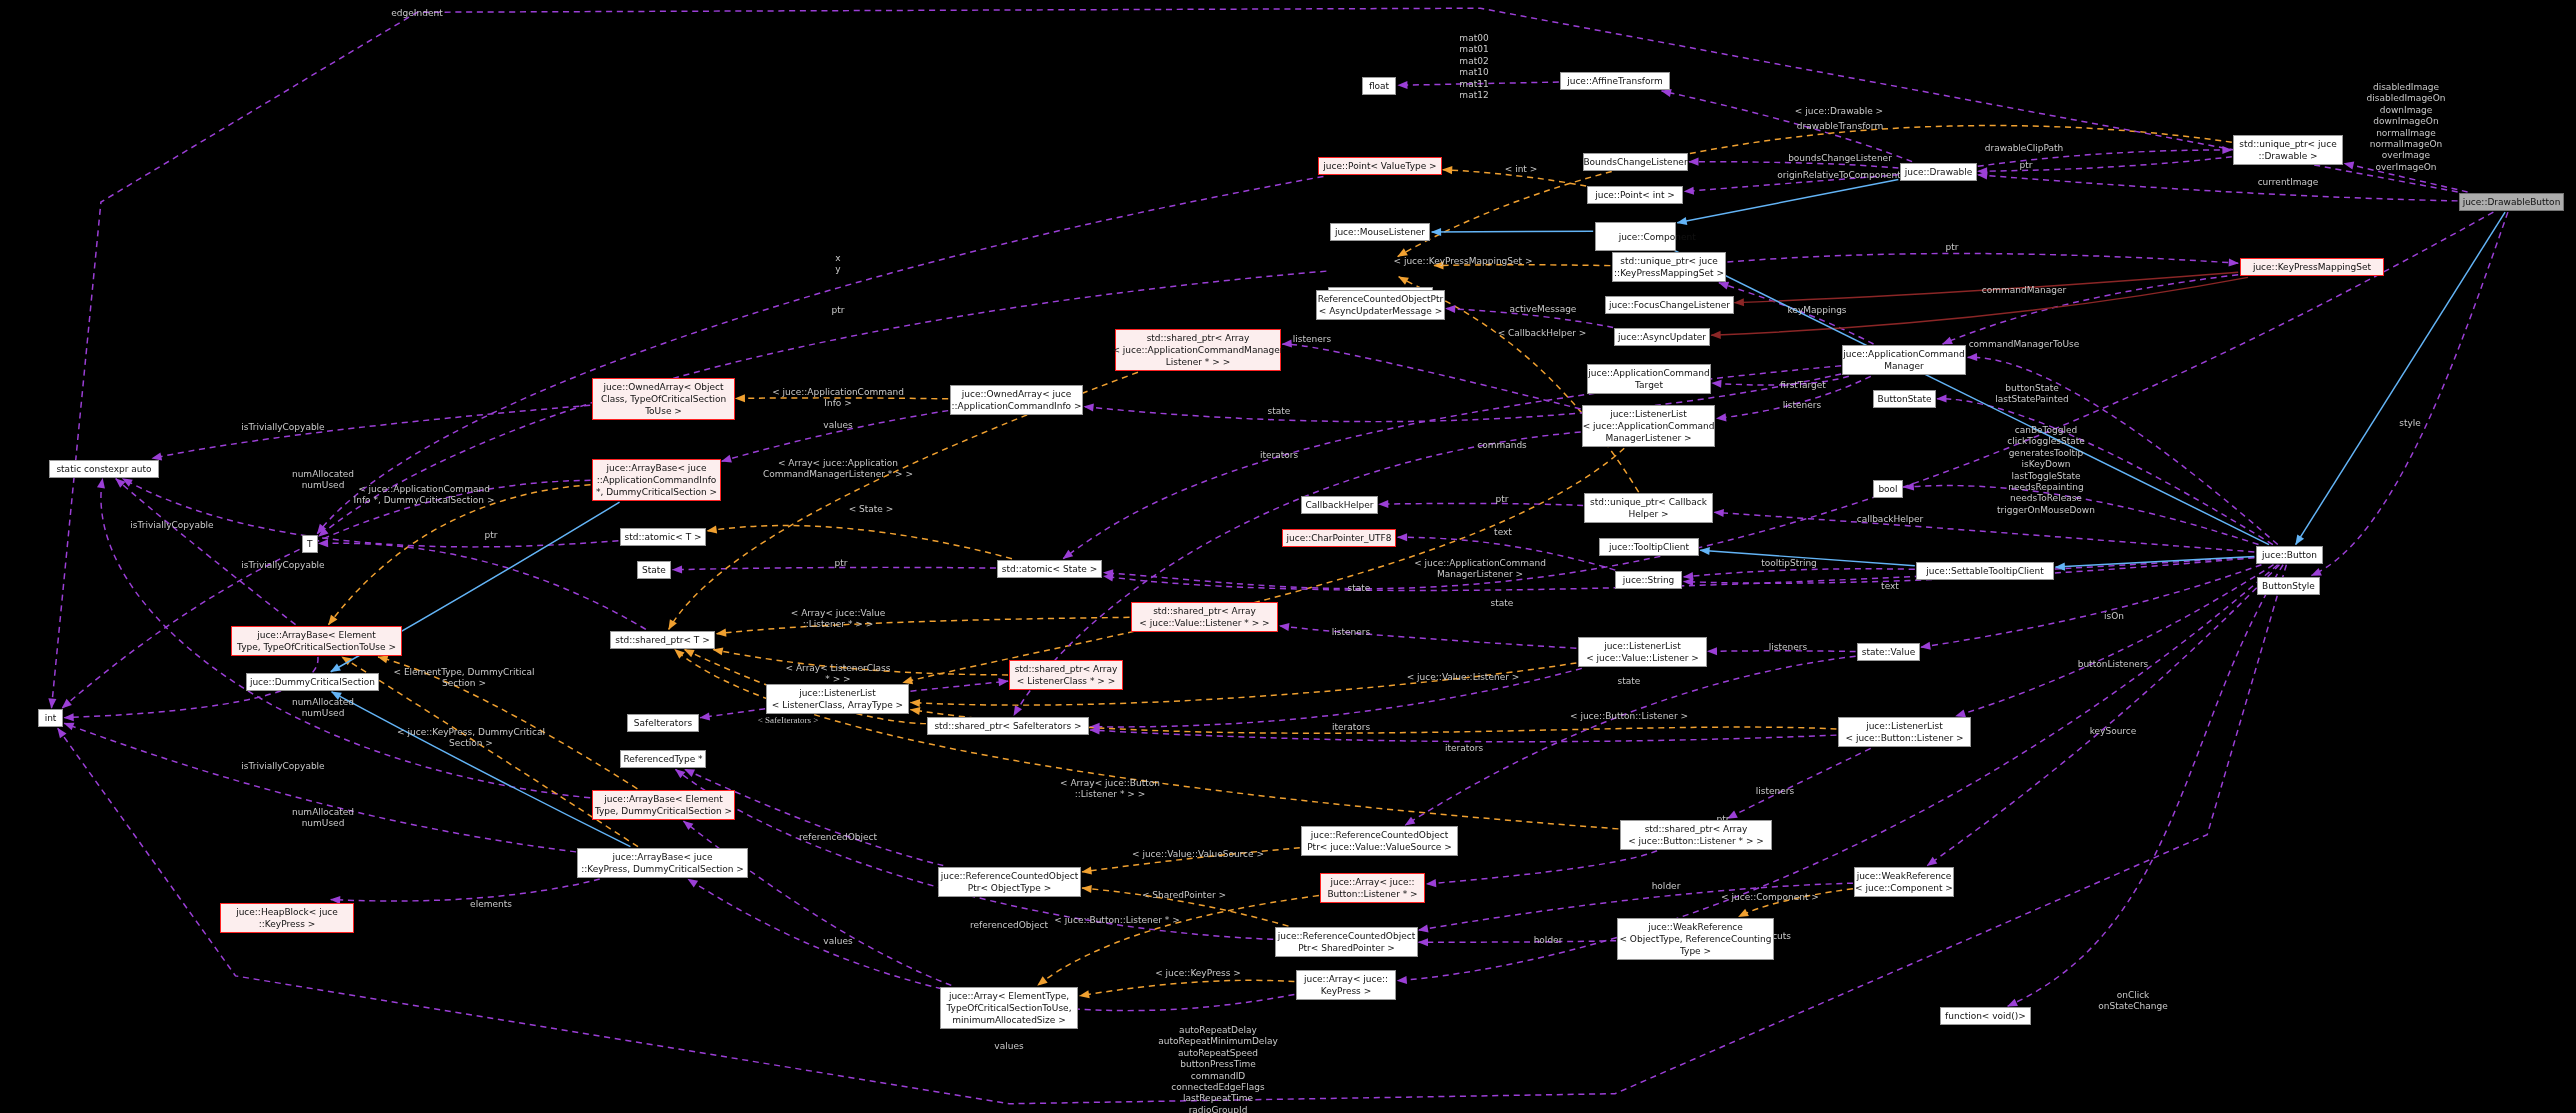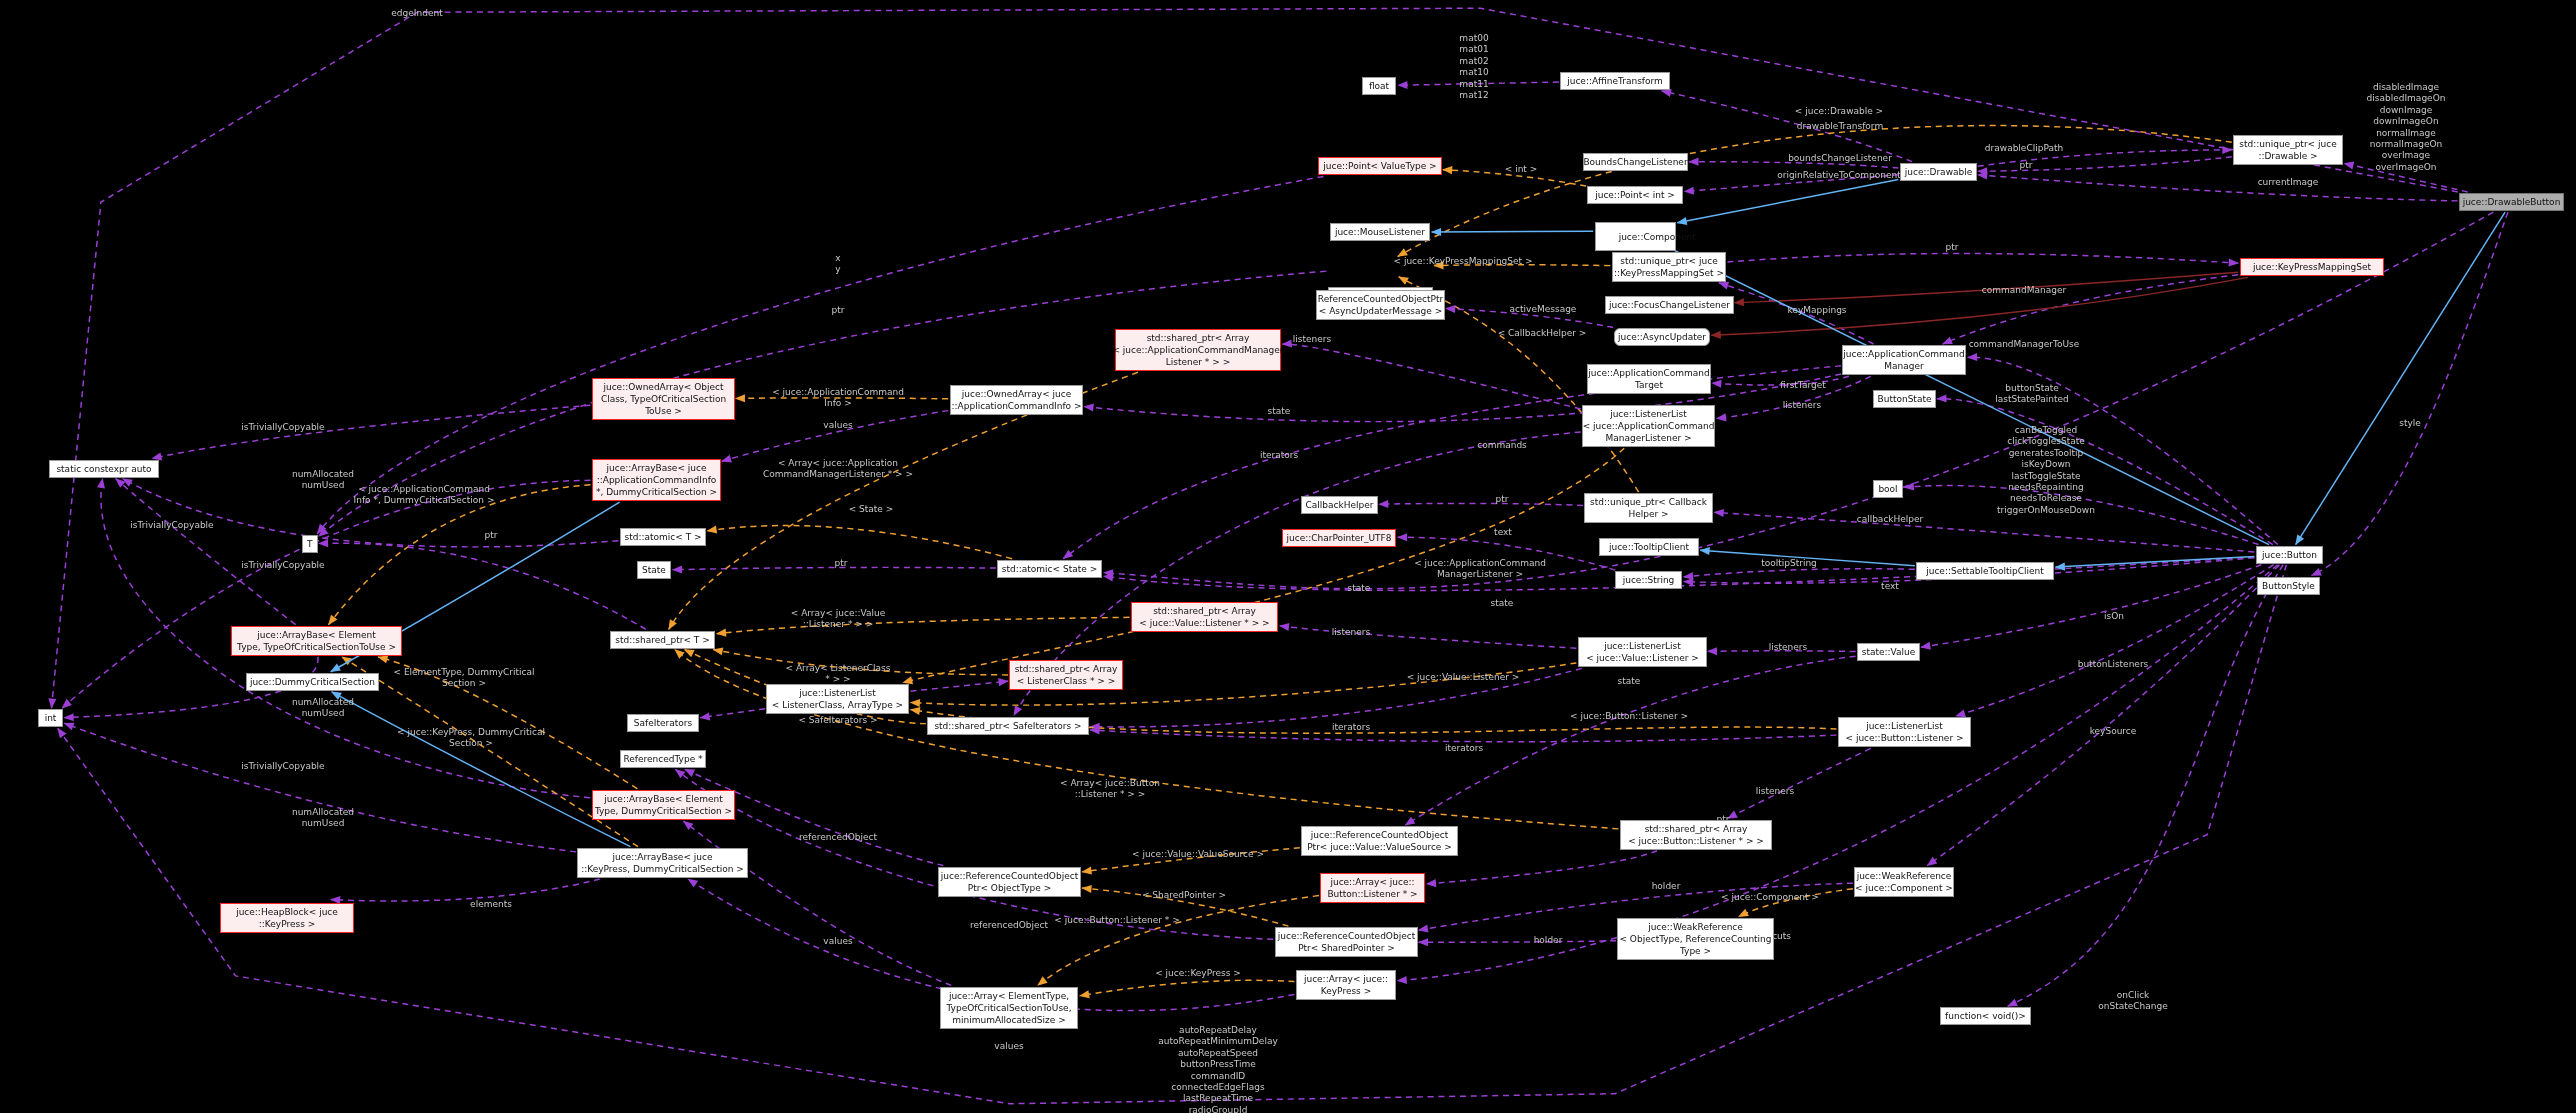--- a/index.html
+++ b/index.html
@@ -162,21 +162,21 @@
       <div class="elabel" style="left: 283px; top: 428px;"><div>isTriviallyCopyable</div></div>
       <div class="elabel" style="left: 323px; top: 480px;"><div>numAllocated</div><div>numUsed</div></div>
       <div class="elabel" style="left: 172px; top: 526px;"><div>isTriviallyCopyable</div></div>
       <div class="elabel" style="left: 283px; top: 566px;"><div>isTriviallyCopyable</div></div>
       <div class="elabel" style="left: 424px; top: 495px;"><div>&lt; juce::ApplicationCommand</div><div>Info *, DummyCriticalSection &gt;</div></div>
       <div class="elabel" style="left: 491px; top: 536px;"><div>ptr</div></div>
       <div class="elabel" style="left: 464px; top: 678px;"><div>&lt; ElementType, DummyCritical</div><div>Section &gt;</div></div>
       <div class="elabel" style="left: 471px; top: 738px;"><div>&lt; juce::KeyPress, DummyCritical</div><div>Section &gt;</div></div>
       <div class="elabel" style="left: 838px; top: 619px;"><div>&lt; Array&lt; juce::Value</div><div>::Listener * &gt; &gt;</div></div>
       <div class="elabel" style="left: 838px; top: 674px;"><div>&lt; Array&lt; ListenerClass</div><div>* &gt; &gt;</div></div>
-      <div class="elabel" style="left: 838px; top: 721px;"><div>&lt; SafeIterators &gt;</div></div>
+      <div class="elabel" style="left: 788px; top: 721px; font-family: Liberation Serif, serif;"><div>&lt; SafeIterators &gt;</div></div>
       <div class="elabel" style="left: 323px; top: 708px;"><div>numAllocated</div><div>numUsed</div></div>
       <div class="elabel" style="left: 283px; top: 767px;"><div>isTriviallyCopyable</div></div>
       <div class="elabel" style="left: 323px; top: 818px;"><div>numAllocated</div><div>numUsed</div></div>
       <div class="elabel" style="left: 491px; top: 905px;"><div>elements</div></div>
       <div class="elabel" style="left: 1198px; top: 974px;"><div>&lt; juce::KeyPress &gt;</div></div>
       <div class="elabel" style="left: 838px; top: 942px;"><div>values</div></div>
       <div class="elabel" style="left: 1009px; top: 1047px;"><div>values</div></div>
       <div class="elabel" style="left: 1009px; top: 926px;"><div>referencedObject</div></div>
       <div class="elabel" style="left: 838px; top: 838px;"><div>referencedObject</div></div>
       <div class="elabel" style="left: 1198px; top: 855px;"><div>&lt; juce::Value::ValueSource &gt;</div></div>
@@ -358,21 +358,21 @@
       <div class="node" style="left: 1595px; top: 222px; width: 81px; height: 29px; padding-left: 46px;">
         <span>juce::Component</span>
       </div>
       <div class="node" style="left: 1612px; top: 252px; width: 114px; height: 30px;">
         <span>std::unique_ptr&lt; juce</span>
         <span>::KeyPressMappingSet &gt;</span>
       </div>
       <div class="node" style="left: 1605px; top: 296px; width: 129px; height: 17.5px;">
         <span>juce::FocusChangeListener</span>
       </div>
-      <div class="node" style="left: 1614px; top: 328px; width: 96px; height: 17.5px; border-radius: 6px;">
+      <div class="node" style="left: 1614px; top: 328px; width: 96px; height: 17.5px;">
         <span>juce::AsyncUpdater</span>
       </div>
       <div class="node" style="left: 1587px; top: 364px; width: 124px; height: 30px;">
         <span>juce::ApplicationCommand</span>
         <span>Target</span>
       </div>
       <div class="node" style="left: 1582px; top: 405px; width: 133px; height: 42px;">
         <span>juce::ListenerList</span>
         <span>&lt; juce::ApplicationCommand</span>
         <span>ManagerListener &gt;</span>

